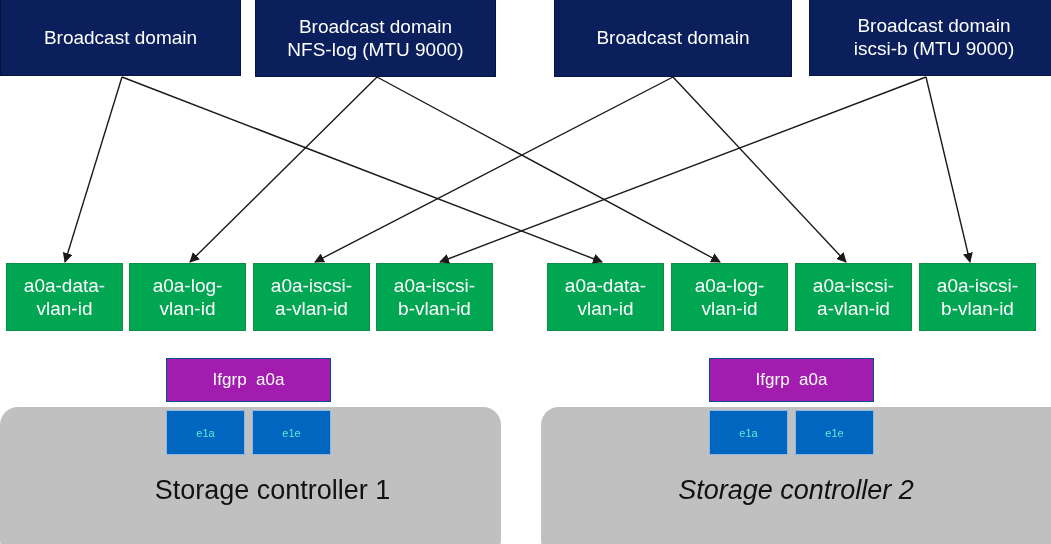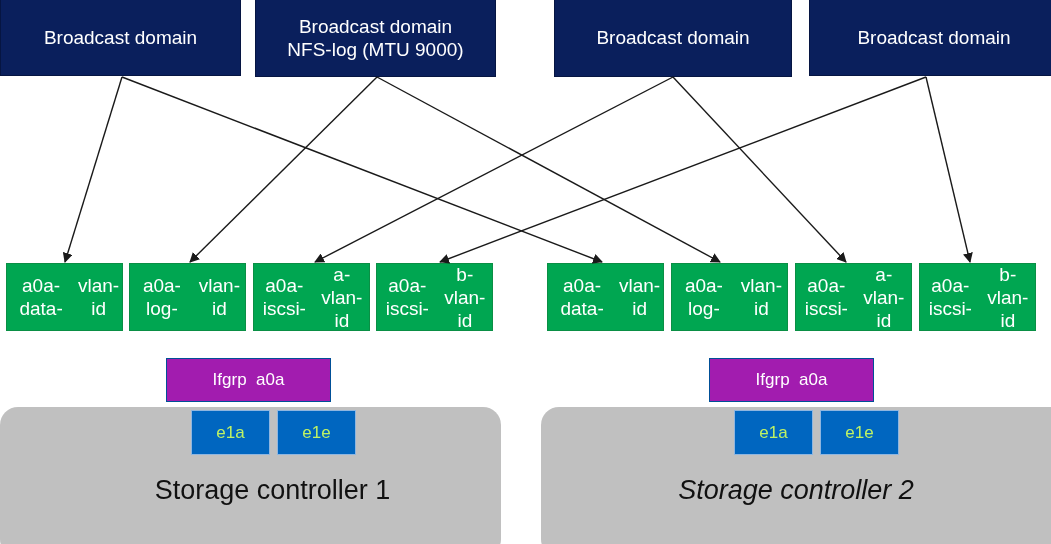--- a/index.html
+++ b/index.html
@@ -3,26 +3,26 @@
 <meta charset="utf-8">
 <style>
   html, body { margin: 0; padding: 0; background: #ffffff; }
   body { width: 1051px; height: 544px; position: relative; overflow: hidden;
          font-family: "Liberation Sans", sans-serif; }
   .abs { position: absolute; box-sizing: border-box; }
   .domain { background: #0a1f5c; color: #ffffff; font-size: 19px; line-height: 23px;
             display: flex; flex-direction: column; align-items: center; justify-content: center;
             text-align: center; border: 1px solid #061542; }
   .vlan { background: #00a651; color: #ffffff; font-size: 19px; line-height: 23px;
-          display: flex; flex-direction: row; align-items: center; justify-content: center;
+          display: flex; flex-direction: column; align-items: center; justify-content: center;
           text-align: center; border: 1px solid #0a8f45; }
   .controller { background: #c0c0c0; border-radius: 18px; }
   .ctrl-label { font-size: 27px; color: #111111; text-align: center; }
-  .port { background: #0066c0; color: #bef264; font-size: 17px; display: flex;
-          align-items: center; justify-content: center; border: 1px solid #8fb6e0; margin-left: 25px; }
+  .port { background: #0066c0; color: #5eead4; font-size: 11px; display: flex;
+          align-items: center; justify-content: center; border: 1px solid #8fb6e0; }
   .ifgrp { background: #a21caf; color: #ffffff; font-size: 17px; display: flex;
            align-items: center; justify-content: center; border: 1px solid #004f97; }
   svg.arrows { position: absolute; left: 0; top: 0; }
 </style>
 </head>
 <body>
 
 <div class="abs controller" style="left:0; top:407px; width:501px; height:150px;">
   <div class="abs ctrl-label" style="left:0; top:68px; width:545px;">Storage controller 1</div>
 </div>
@@ -43,20 +43,21 @@
 </div>
 <div class="abs domain" style="left:255px; top:-2px; width:241px; height:79px;">
   <span>Broadcast domain</span>
   <span>NFS-log (MTU 9000)</span>
 </div>
 <div class="abs domain" style="left:554px; top:-2px; width:238px; height:79px;">
   <span>Broadcast domain</span>
 </div>
 <div class="abs domain" style="left:809px; top:-2px; width:250px; height:78px;">
   <span>Broadcast domain</span>
+  <span>iscsi-b (MTU 9000)</span>
 </div>
 
 <div class="abs vlan" style="left:6px; top:263px; width:117px; height:68px;">
   <span>a0a-data-</span>
   <span>vlan-id</span>
 </div>
 <div class="abs vlan" style="left:129px; top:263px; width:117px; height:68px;">
   <span>a0a-log-</span>
   <span>vlan-id</span>
 </div>

